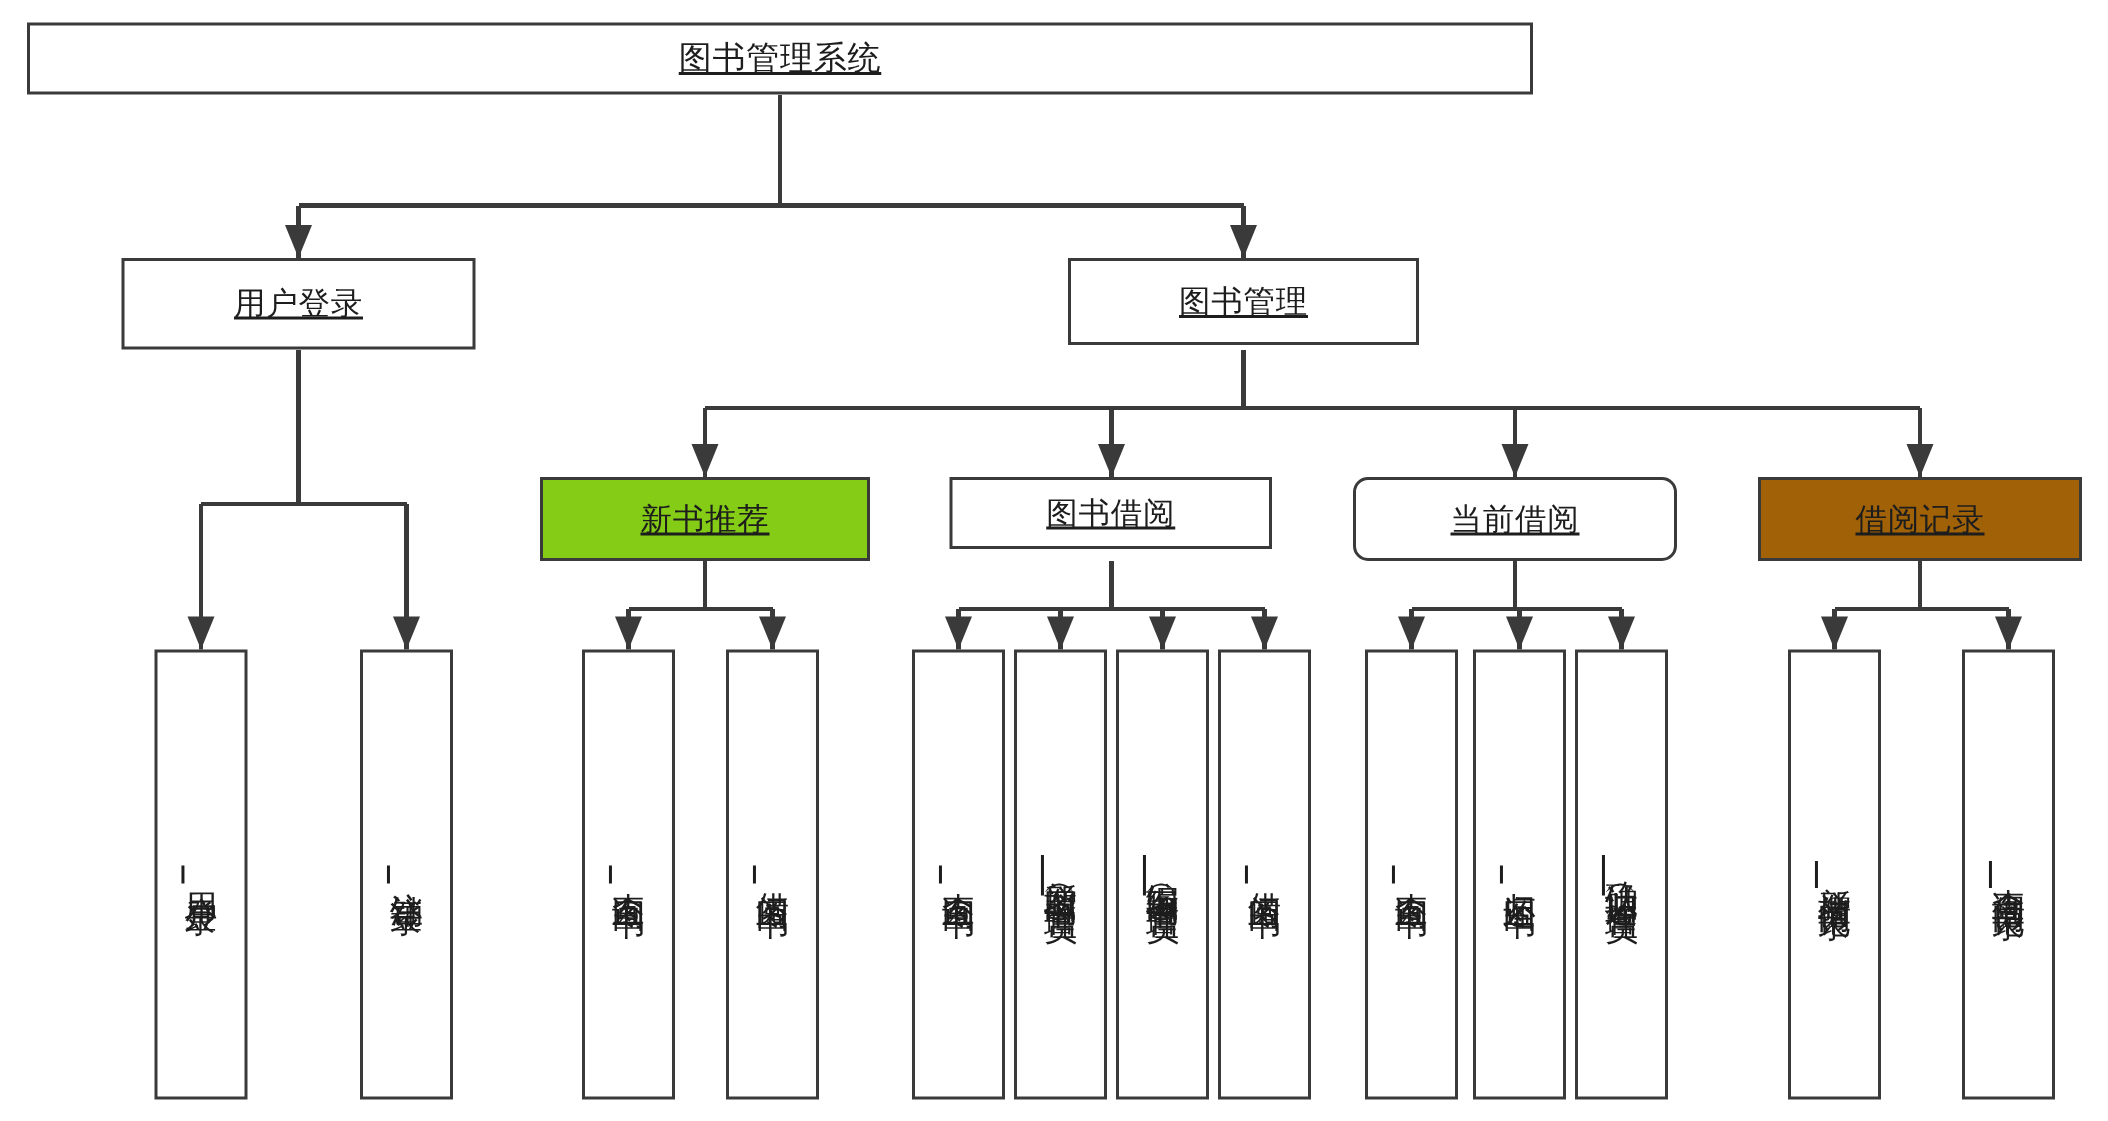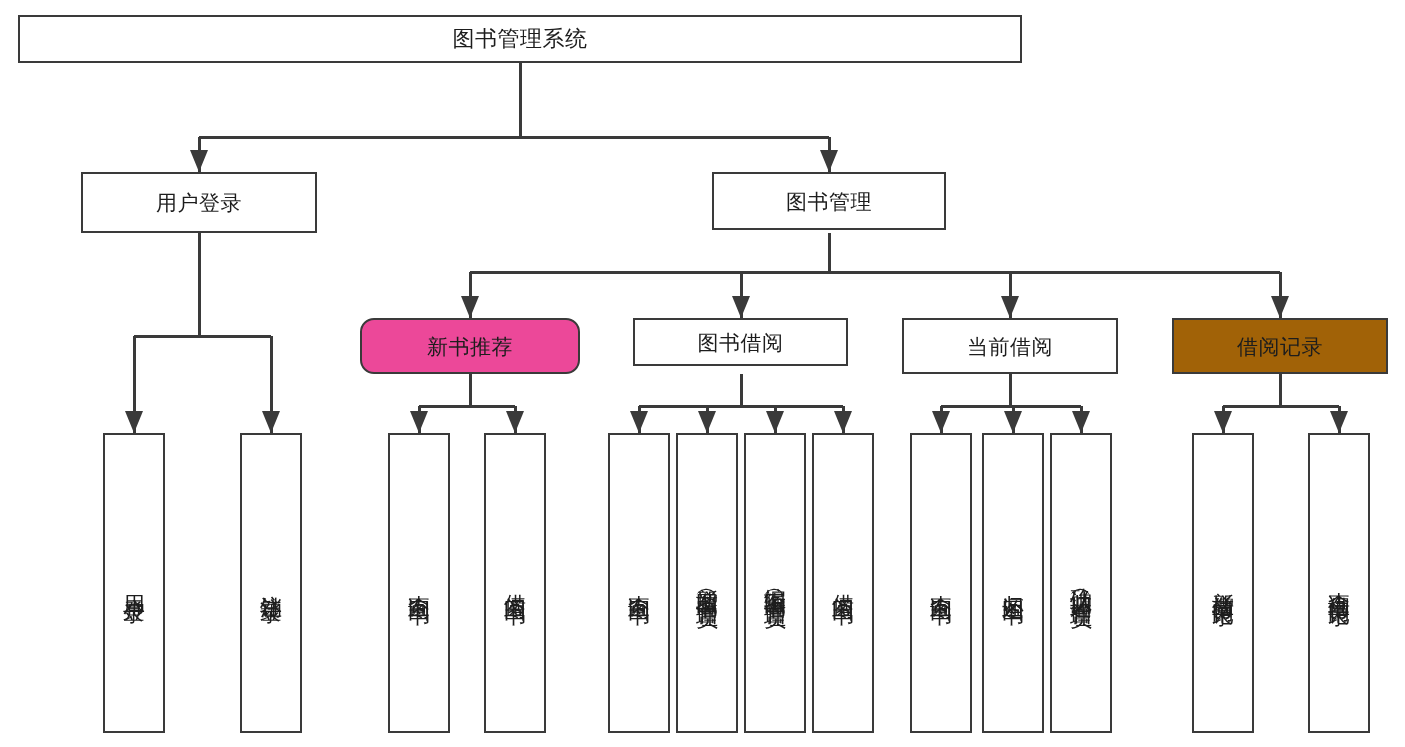--- a/index.html
+++ b/index.html
@@ -27,20 +27,21 @@
   }
   .node {
     position: absolute;
     box-sizing: border-box;
     background: #ffffff;
     border: 2px solid #3a3a3a;
     display: flex;
     align-items: center;
     justify-content: center;
     color: #1d1d1d;
+    text-decoration: underline;
   }
   .node-label {
     display: block;
     text-align: center;
     line-height: 1.0;
     white-space: pre;
   }
   .node.horiz .node-label {
     font-size: 21px;
     letter-spacing: 0.5px;
@@ -134,27 +135,27 @@
   <div id="nodes">
       <div class="node horiz root" style="left: 18px; top: 15px; width: 1004px; height: 48px; border-color: rgb(58, 58, 58); background: rgb(255, 255, 255); color: rgb(29, 29, 29);">
         <span class="node-label">图书管理系统</span>
       </div>
       <div class="node horiz" style="left: 81px; top: 172px; width: 236px; height: 61px; border-color: rgb(58, 58, 58); background: rgb(255, 255, 255); color: rgb(29, 29, 29);">
         <span class="node-label">用户登录</span>
       </div>
       <div class="node horiz" style="left: 712px; top: 172px; width: 234px; height: 58px; border-color: rgb(58, 58, 58); background: rgb(255, 255, 255); color: rgb(29, 29, 29);">
         <span class="node-label">图书管理</span>
       </div>
-      <div class="node horiz" style="left: 360px; top: 318px; width: 220px; height: 56px; border-color: rgb(58, 58, 58); background: #ec4899; color: rgb(29, 29, 29); border-radius: 14px;">
+      <div class="node horiz" style="left: 360px; top: 318px; width: 220px; height: 56px; border-color: rgb(58, 58, 58); background: #84cc16; color: rgb(29, 29, 29);">
         <span class="node-label">新书推荐</span>
       </div>
       <div class="node horiz" style="left: 633px; top: 318px; width: 215px; height: 48px; border-color: rgb(58, 58, 58); background: rgb(255, 255, 255); color: rgb(29, 29, 29);">
         <span class="node-label">图书借阅</span>
       </div>
-      <div class="node horiz" style="left: 902px; top: 318px; width: 216px; height: 56px; border-color: rgb(58, 58, 58); background: rgb(255, 255, 255); color: rgb(29, 29, 29);">
+      <div class="node horiz" style="left: 902px; top: 318px; width: 216px; height: 56px; border-color: rgb(58, 58, 58); background: rgb(255, 255, 255); color: rgb(29, 29, 29); border-radius: 10px;">
         <span class="node-label">当前借阅</span>
       </div>
       <div class="node horiz" style="left: 1172px; top: 318px; width: 216px; height: 56px; border-color: rgb(58, 58, 58); background: #a16207; color: rgb(29, 29, 29);">
         <span class="node-label">借阅记录</span>
       </div>
       <div class="node vert" style="left: 103px; top: 433px; width: 62px; height: 300px; border-color: rgb(58, 58, 58); background: rgb(255, 255, 255); color: rgb(29, 29, 29);">
         <span class="node-label">用户登录</span>
       </div>
       <div class="node vert" style="left: 240px; top: 433px; width: 62px; height: 300px; border-color: rgb(58, 58, 58); background: rgb(255, 255, 255); color: rgb(29, 29, 29);">
         <span class="node-label">注销登录</span>

